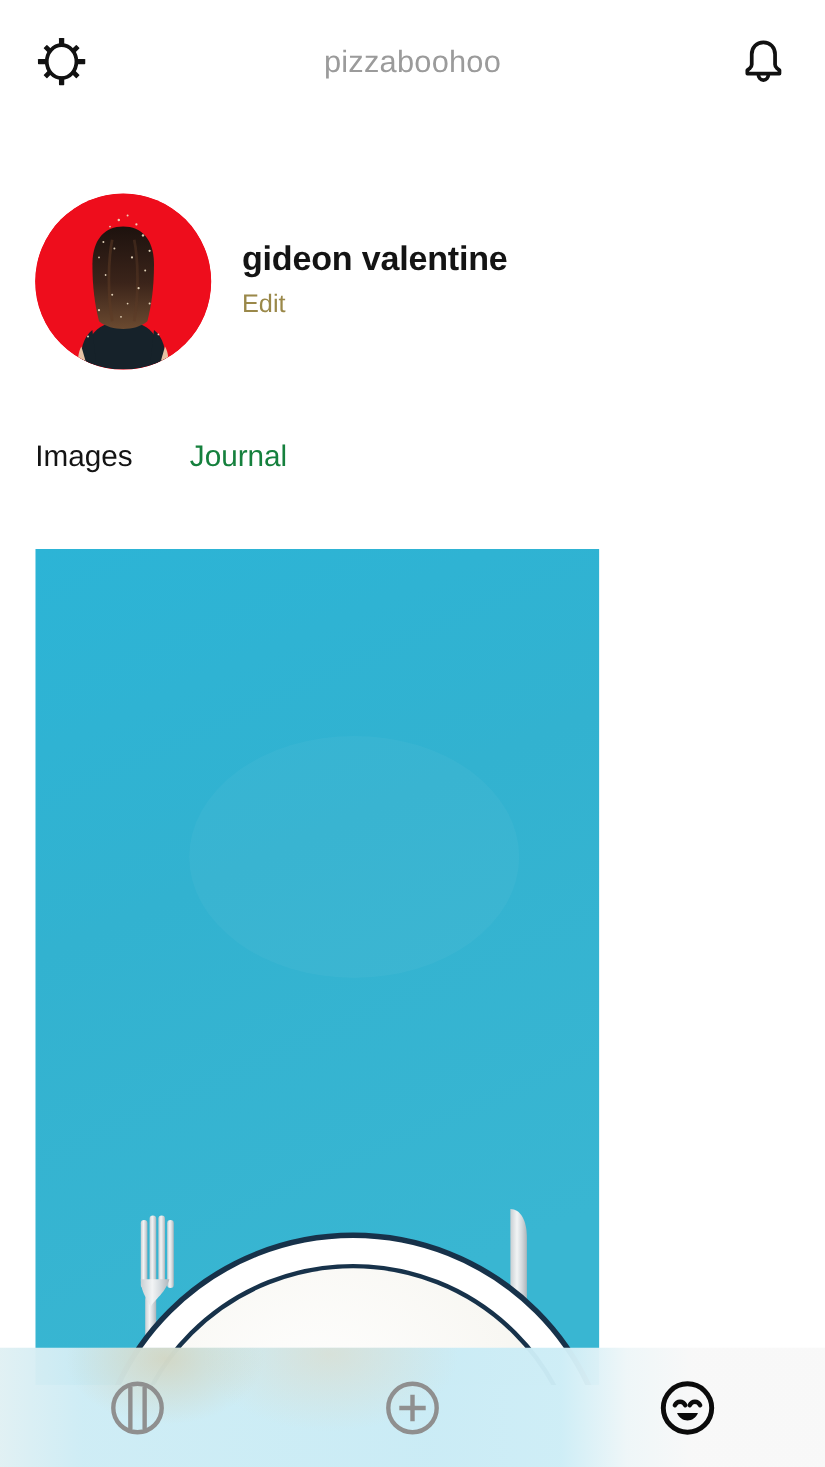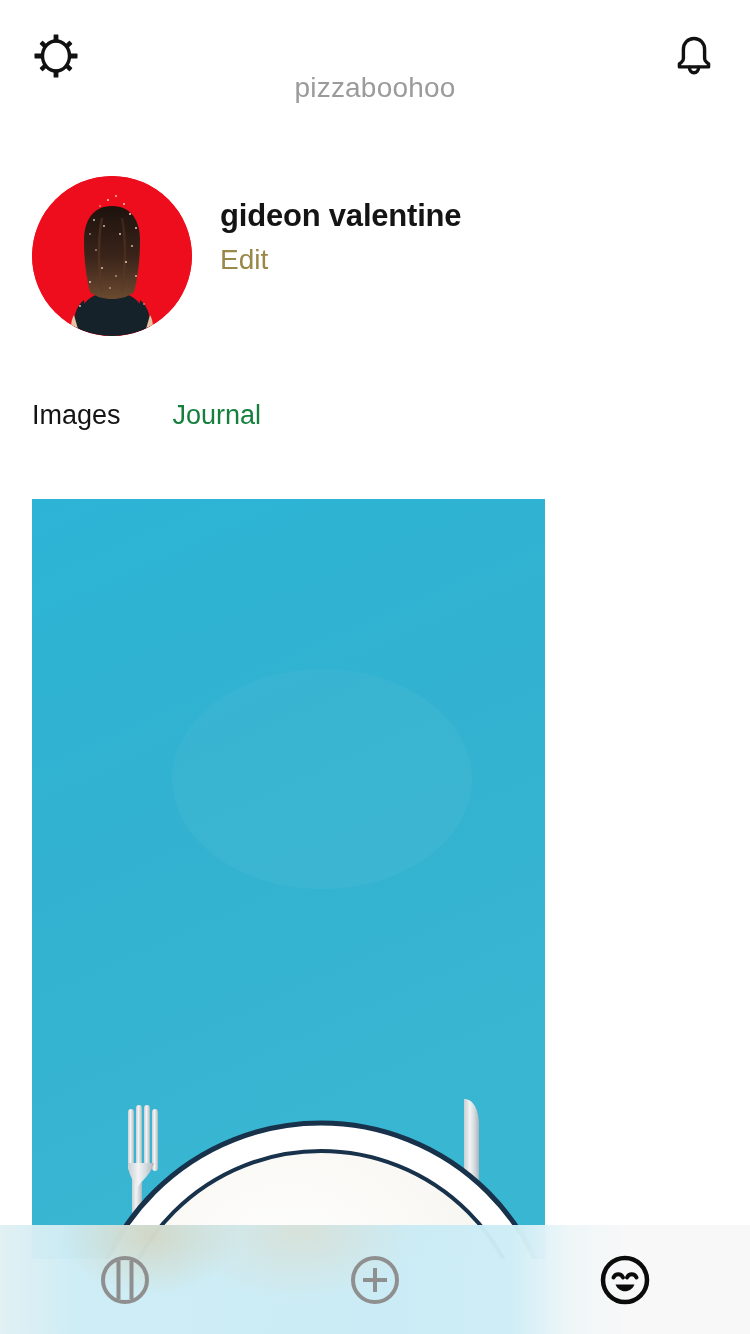--- a/index.html
+++ b/index.html
@@ -22,47 +22,47 @@
     width:750px; height:112px;
     display:flex; align-items:center;
     background:#ffffff;
     z-index:5;
   }
   .topbar-left  { position:absolute; left:32px; top:32px; width:48px; height:48px; }
   .topbar-right { position:absolute; left:670px; top:32px; width:48px; height:48px; }
   .topbar-title {
     position:absolute; left:0; top:0; width:750px; height:112px;
     display:flex; align-items:center; justify-content:center;
-    font-size:28px; color:#9b9b9b; font-weight:400; letter-spacing:0.2px;margin-top:32px;
+    font-size:28px; color:#9b9b9b; font-weight:400; letter-spacing:0.2px;
   }
 
   
   .profile {
     position:absolute; left:32px; top:176px;
     width:686px; height:160px;
   }
   .avatar {
     position:absolute; left:0; top:0;
     width:160px; height:160px;
     border-radius:50%;
     overflow:hidden;
     background:#ee0d1c;
   }
   .avatar svg { display:block; width:160px; height:160px; }
 
   .profile-text {
-    position:absolute; left:188px; top:21px;
+    position:absolute; left:188px; top:40px;
   }
   .display-name {
     font-size:31px; font-weight:700; color:#141414;
     letter-spacing:-0.2px; line-height:1.2;
   }
   .edit-link {
     margin-top:11px;
-    font-size:28px; color:#9a8849; font-weight:400; line-height:1.1;
+    font-size:23px; color:#9a8849; font-weight:400; line-height:1.1;
     cursor:pointer;
   }
 
   
   .tabs {
     position:absolute; left:32px; top:398px;
     display:flex; align-items:flex-end;
   }
   .tab {
     font-size:27px; color:#15803d; font-weight:400;

